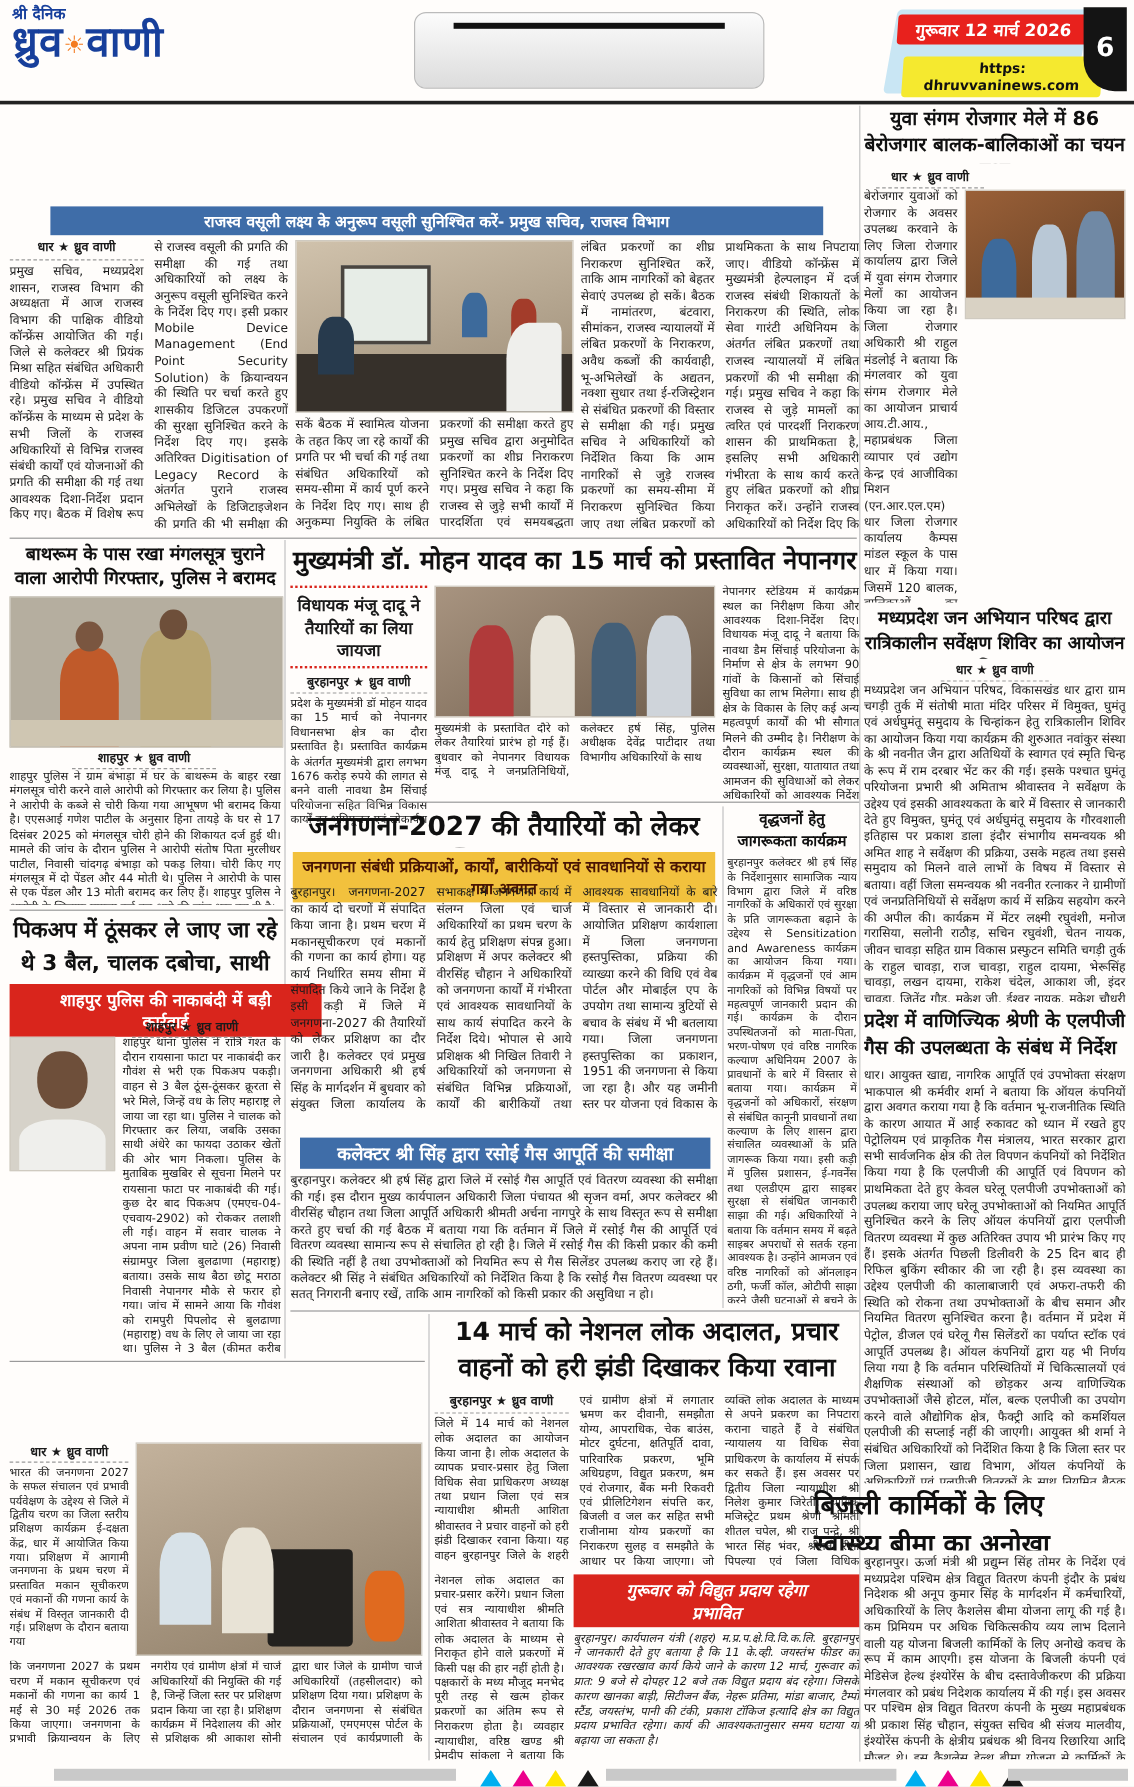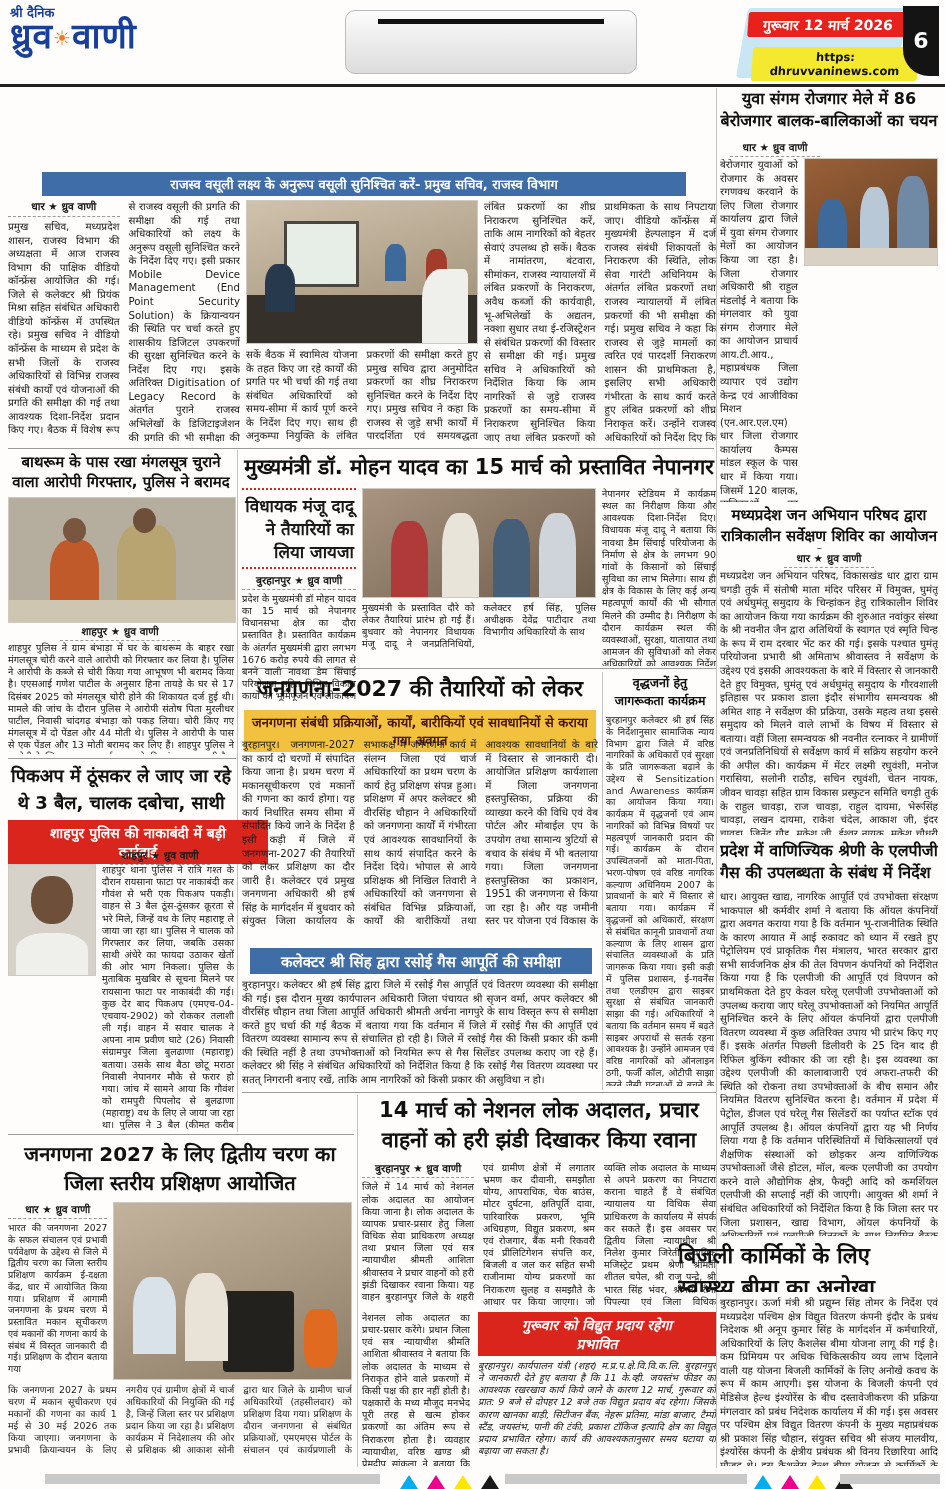--- a/index.html
+++ b/index.html
@@ -13,21 +13,21 @@
   .headline{font-weight:bold;color:#101010;overflow:hidden;}
   .byline{text-align:center;font-weight:bold;font-size:10.5px;border-bottom:1px dashed #999;
           padding-bottom:2px;margin-bottom:3px;}
   .banner-blue{background:#3f6da8;color:#fff;font-weight:bold;text-align:center;
                font-size:13px;padding:3px 6px;overflow:hidden;}
   .banner-red{background:#d9251c;color:#fff;font-weight:bold;text-align:center;
               font-size:14px;padding:3px 23px;overflow:hidden;}
   .banner-yellow{background:#f2c13d;color:#4a1503;font-weight:bold;text-align:center;
                  font-size:13px;padding:3px 6px;overflow:hidden;}
   .kicker-box{border-top:2px dotted #d9251c;border-bottom:2px dotted #d9251c;
-              font-weight:bold;font-size:17px;text-align:right;padding:4px 2px;margin-bottom:4px;}
+              font-weight:bold;font-size:14px;text-align:center;padding:4px 2px;margin-bottom:4px;}
   .vline{position:absolute;width:1px;background:#c2c2c2;}
   .hline{position:absolute;height:1px;background:#9a9a9a;}
   .photo{position:relative;overflow:hidden;border:1px solid #cfcac0;}
   .blob{position:absolute;}
   .tri{display:inline-block;width:0;height:0;border-left:9px solid transparent;
        border-right:9px solid transparent;margin:0 2px;vertical-align:bottom;}
   .reg-bar{position:absolute;height:10px;background:#c9c9c9;top:1474px;}
   .tri-set{position:absolute;top:1470px;}
   .logo-big{font-size:35px;font-weight:bold;color:#173f9b;line-height:1;letter-spacing:1px;}
   .logo-small{font-size:13px;font-weight:bold;color:#173f9b;line-height:1;}
@@ -95,21 +95,21 @@
   <div class="abs headline" style="left:720px;top:88px;width:218px;height:48px;font-size:16px;line-height:1.35;text-align:center;">युवा संगम रोजगार मेले में 86 बेरोजगार बालक-बालिकाओं का चयन हुआ</div>
   <div class="abs byline" style="left:730px;top:140px;width:90px;">धार ★ ध्रुव वाणी</div>
   <div class="abs" style="left:720px;top:158px;width:218px;height:344px;">
     <div class="photo" style="float:right;width:132px;height:106px;margin:0 0 4px 6px;background:linear-gradient(150deg,#9a6038,#5f3c22);">
       <div class="blob" style="left:10%;bottom:0;width:22%;height:62%;background:#3d6a9b;border-radius:40% 40% 0 0;"></div>
       <div class="blob" style="left:42%;bottom:0;width:22%;height:74%;background:#b9c8d6;border-radius:40% 40% 0 0;"></div>
       <div class="blob" style="left:70%;bottom:0;width:24%;height:84%;background:#7089a5;border-radius:40% 40% 0 0;"></div>
       <div class="blob" style="left:0;bottom:0;width:100%;height:16%;background:#d9d2c4;"></div>
     </div>
     <div class="body-text" style="height:344px;">
-      <span>बेरोजगार युवाओं को रोजगार के अवसर रगणक्ध करवाने के लिए जिला रोजगार कार्यालय द्वारा जिले में युवा संगम रोजगार मेलों का</span>
+      <span>बेरोजगार युवाओं को रोजगार के अवसर उपलब्ध करवाने के लिए जिला रोजगार कार्यालय द्वारा जिले में युवा संगम रोजगार मेलों का</span>
       <span> </span>
       <span>आयोजन किया जा रहा है। जिला रोजगार अधिकारी श्री राहुल मंडलोई ने बताया कि मंगलवार को युवा संगम रोजगार मेले का आयोजन प्राचार्य आय.टी.आय., महाप्रबंधक जिला व्यापार एवं उद्योग केन्द्र एवं आजीविका मिशन (एन.आर.एल.एम) धार जिला रोजगार कार्यालय कैम्पस मांडल स्कूल के पास धार में किया गया। जिसमें 120 बालक, बालिकाओं का ऑफलाईन पंजीयन किया गया। रोजगार मेले में औद्योगिक क्षेत्र की विभिन्न प्रतिष्ठित कंपनियों द्वारा साक्षात्कार लिया गया। जिसमें 86 बालक-बालिकाओं का चयन किया गया मेले में प्रतिभा सिंटेक्स कम्पनी पीथमपुर द्वारा 18, युवा शक्ति फाउंडेशन प्रा.लि पीथमपुर द्वारा 9, एल.आय.सी. धार द्वारा 6, गीता ग्लासेस इंडिया लिमिटेड पीथमपुर 9, जील कम्पनी ग्रयन बदनावर द्वारा 22, माईको फायनेश कम्पनी इन्दौर 6, एटीएफसी आदित्य टेक्नो फैब प्राइवेट लिमिटेड पीथमपुर एवं कॉन इंडिया लिमिटेड पीथमपुर द्वारा 8-8 बालक, बालिकाओं का साक्षात्कार लेकर चयन किया गया। इस आयोजन में जिला रोजगार अधिकारी श्री मंडलोई ने रोजगार मेले में उपस्थित बालक-बालिकाओं के चयन होने को शुभ कामनाएँ दी है इस प्रकार इस युवा संगम रोजगार मेले में एक दिवसीय करियर काउंसलिंग का आयोजन भी किया गया। जिसमे चयनित मनोवैज्ञानिक, विषयविशेषज्ञों द्वारा मेले में उपस्थित बालक-बालिकाओं के लिए कैरियर काउंसलिंग संबंधी महत्वपूर्ण जानकारी दी गई। साथ ही स्वरोजगार से संबंधी और रोजगार पोर्टल के संबंध में भी जानकारी दी गई। इस अवसर पर 37 बालक-बालिकाओं की करियर काउंसलिंग की गई। जिला रोजगार अधिकारी श्री मंडलोई ने बालिकाओं को परीक्षा तनाव से मुक्त होकर परीक्षाओं की तैयारी में जुट जाने की सलाह दी है।</span>
     </div>
   </div>
 
   <div class="abs headline" style="left:720px;top:505px;width:218px;height:44px;font-size:15px;line-height:1.4;text-align:center;">मध्यप्रदेश जन अभियान परिषद द्वारा रात्रिकालीन सर्वेक्षण शिविर का आयोजन किया</div>
   <div class="abs byline" style="left:784px;top:551px;width:90px;">धार ★ ध्रुव वाणी</div>
   <div class="abs body-text" style="left:720px;top:569px;width:218px;height:266px;">मध्यप्रदेश जन अभियान परिषद, विकासखंड धार द्वारा ग्राम चगड़ी तुर्क में संतोषी माता मंदिर परिसर में विमुक्त, घुमंतू एवं अर्धघुमंतू समुदाय के चिन्हांकन हेतु रात्रिकालीन शिविर का आयोजन किया गया कार्यक्रम की शुरुआत नवांकुर संस्था के श्री नवनीत जैन द्वारा अतिथियों के स्वागत एवं स्मृति चिन्ह के रूप में राम दरबार भेंट कर की गई। इसके पश्चात घुमंतू परियोजना प्रभारी श्री अमिताभ श्रीवास्तव ने सर्वेक्षण के उद्देश्य एवं इसकी आवश्यकता के बारे में विस्तार से जानकारी देते हुए विमुक्त, घुमंतू एवं अर्धघुमंतू समुदाय के गौरवशाली इतिहास पर प्रकाश डाला इंदौर संभागीय समन्वयक श्री अमित शाह ने सर्वेक्षण की प्रक्रिया, उसके महत्व तथा इससे समुदाय को मिलने वाले लाभों के विषय में विस्तार से बताया। वहीं जिला समन्वयक श्री नवनीत रत्नाकर ने ग्रामीणों एवं जनप्रतिनिधियों से सर्वेक्षण कार्य में सक्रिय सहयोग करने की अपील की। कार्यक्रम में मेंटर लक्ष्मी रघुवंशी, मनोज गरासिया, सलोनी राठौड़, सचिन रघुवंशी, चेतन नायक, जीवन चावड़ा सहित ग्राम विकास प्रस्फुटन समिति चगड़ी तुर्क के राहुल चावड़ा, राज चावड़ा, राहुल दायमा, भेरूसिंह चावड़ा, लखन दायमा, राकेश चंदेल, आकाश जी, इंदर चावड़ा, जितेंद्र गौड़, मुकेश जी, ईश्वर नायक, मुकेश चौधरी सहित अन्य गणमान्य नागरिक उपस्थित रहे। कार्यक्रम का संचालन श्री नवनीत जैन द्वारा किया गया। सर्वेक्षण का कार्य श्री रोहित चावड़ा एवं राहुल चावड़ा द्वारा किया जा रहा है। ग्रामीणों एवं जनप्रतिनिधियों ने सरकार की इस पहल को महत्वपूर्ण बताते हुए इसकी सराहना की। पूरे क्षेत्र में इस कार्यक्रम को लेकर उत्साह एवं सकारात्मक माहौल देखा गया। कार्यक्रम में परिषद की घुमंतू परियोजना के प्रभारी श्री अमिताभ श्रीवास्तव, इंदौर संभाग समन्वयक श्री अमित शाह, धार जिला समन्वयक श्री नवनीत रत्नाकर, नवांकुर संस्था के श्री नवनीत जैन, घुमंतू जनजाति कार्य के प्रांत सह-प्रचारक मिठूलाल चावड़ा सहित अनेक सामाजिक कार्यकर्ता एवं ग्रामीणजन उपस्थित रहे।</div>
 
   <div class="abs headline" style="left:720px;top:840px;width:218px;height:46px;font-size:16px;line-height:1.4;">प्रदेश में वाणिज्यिक श्रेणी के एलपीजी गैस की उपलब्धता के संबंध में निर्देश जारी</div>
@@ -170,21 +170,20 @@
   <div class="abs body-text cols-3" style="left:242px;top:738px;width:356px;height:196px;">बुरहानपुर। जनगणना-2027 का कार्य दो चरणों में संपादित किया जाना है। प्रथम चरण में मकानसूचीकरण एवं मकानों की गणना का कार्य होगा। यह कार्य निर्धारित समय सीमा में संपादित किये जाने के निर्देश है इसी कड़ी में जिले में जनगणना-2027 की तैयारियों को लेकर प्रशिक्षण का दौर जारी है। कलेक्टर एवं प्रमुख जनगणना अधिकारी श्री हर्ष सिंह के मार्गदर्शन में बुधवार को संयुक्त जिला कार्यालय के सभाकक्ष में जनगणना कार्य में संलग्न जिला एवं चार्ज अधिकारियों का प्रथम चरण के कार्य हेतु प्रशिक्षण संपन्न हुआ। प्रशिक्षण में अपर कलेक्टर श्री वीरसिंह चौहान ने अधिकारियों को जनगणना कार्यों में गंभीरता एवं आवश्यक सावधानियों के साथ कार्य संपादित करने के निर्देश दिये। भोपाल से आये प्रशिक्षक श्री निखिल तिवारी ने अधिकारियों को जनगणना से संबंधित विभिन्न प्रक्रियाओं, कार्यों की बारीकियों तथा आवश्यक सावधानियों के बारे में विस्तार से जानकारी दी। आयोजित प्रशिक्षण कार्यशाला में जिला जनगणना हस्तपुस्तिका, प्रक्रिया की व्याख्या करने की विधि एवं वेब पोर्टल और मोबाईल एप के उपयोग तथा सामान्य त्रुटियों से बचाव के संबंध में भी बतलाया गया। जिला जनगणना हस्तपुस्तिका का प्रकाशन, 1951 की जनगणना से किया जा रहा है। और यह जमीनी स्तर पर योजना एवं विकास के संदर्भ में एक महत्वपूर्ण प्रकाशन है। जिला जनगणना हस्तपुस्तिका नगर वार गणना ब्लॉक स्तर के डेटा का स्रोत है प्रशिक्षण में चार्ज अधिकारी, नगर अधिकारी, ग्राम अधिकारी के कार्य दायित्वों के बारे में बताया गया। इस अवसर पर जनगणना कार्य की महत्वता पर प्रकाश डाला गया वहीं प्रशिक्षण ले रहे अधिकारियों की जिज्ञासाओं का समाधान भी किया गया। प्रशिक्षण के दौरान डिप्टी कलेक्टर श्री राजेश पाटीदार, डिप्टी कलेक्टर श्री सृजन श्रीवास्तव सहित जनगणना कार्य में संलग्न अधिकारीगण मौजूद रहे।</div>
 
   <div class="vline" style="left:602px;top:672px;height:418px;"></div>
   <div class="abs headline" style="left:606px;top:674px;width:108px;height:36px;font-size:12.5px;line-height:1.4;text-align:center;">वृद्धजनों हेतु जागरूकता कार्यक्रम आयोजित</div>
   <div class="abs small-text" style="left:606px;top:714px;width:108px;height:372px;font-size:9.2px;">बुरहानपुर कलेक्टर श्री हर्ष सिंह के निर्देशानुसार सामाजिक न्याय विभाग द्वारा जिले में वरिष्ठ नागरिकों के अधिकारों एवं सुरक्षा के प्रति जागरूकता बढ़ाने के उद्देश्य से Sensitization and Awareness कार्यक्रम का आयोजन किया गया। कार्यक्रम में वृद्धजनों एवं आम नागरिकों को विभिन्न विषयों पर महत्वपूर्ण जानकारी प्रदान की गई। कार्यक्रम के दौरान उपस्थितजनों को माता-पिता, भरण-पोषण एवं वरिष्ठ नागरिक कल्याण अधिनियम 2007 के प्रावधानों के बारे में विस्तार से बताया गया। कार्यक्रम में वृद्धजनों को अधिकारों, संरक्षण से संबंधित कानूनी प्रावधानों तथा कल्याण के लिए शासन द्वारा संचालित व्यवस्थाओं के प्रति जागरूक किया गया। इसी कड़ी में पुलिस प्रशासन, ई-गवर्नेंस तथा एलडीएम द्वारा साइबर सुरक्षा से संबंधित जानकारी साझा की गई। अधिकारियों ने बताया कि वर्तमान समय में बढ़ते साइबर अपराधों से सतर्क रहना आवश्यक है। उन्होंने आमजन एवं वरिष्ठ नागरिकों को ऑनलाइन ठगी, फर्जी कॉल, ओटीपी साझा करने जैसी घटनाओं से बचने के उपायों के बारे में जागरूक किया।</div>
 
   <div class="abs banner-blue" style="left:250px;top:948px;width:330px;font-size:15px;">कलेक्टर श्री सिंह द्वारा रसोई गैस आपूर्ति की समीक्षा</div>
   <div class="abs body-text" style="left:242px;top:978px;width:356px;height:110px;">बुरहानपुर। कलेक्टर श्री हर्ष सिंह द्वारा जिले में रसोई गैस आपूर्ति एवं वितरण व्यवस्था की समीक्षा की गई। इस दौरान मुख्य कार्यपालन अधिकारी जिला पंचायत श्री सृजन वर्मा, अपर कलेक्टर श्री वीरसिंह चौहान तथा जिला आपूर्ति अधिकारी श्रीमती अर्चना नागपुरे के साथ विस्तृत रूप से समीक्षा करते हुए चर्चा की गई बैठक में बताया गया कि वर्तमान में जिले में रसोई गैस की आपूर्ति एवं वितरण व्यवस्था सामान्य रूप से संचालित हो रही है। जिले में रसोई गैस की किसी प्रकार की कमी की स्थिति नहीं है तथा उपभोक्ताओं को नियमित रूप से गैस सिलेंडर उपलब्ध कराए जा रहे हैं। कलेक्टर श्री सिंह ने संबंधित अधिकारियों को निर्देशित किया है कि रसोई गैस वितरण व्यवस्था पर सतत् निगरानी बनाए रखें, ताकि आम नागरिकों को किसी प्रकार की असुविधा न हो।</div>
   <div class="hline" style="left:242px;top:1092px;width:474px;"></div>
 
-  <div class="abs headline" style="left:8px;top:1140px;width:344px;height:58px;font-size:20px;line-height:1.45;text-align:center;">जनगणना 2027 के लिए द्वितीय चरण का जिला स्तरीय प्रशिक्षण आयोजित</div>
   <div class="abs" style="left:8px;top:1202px;width:344px;height:178px;display:flex;gap:6px;">
     <div style="width:100px;">
       <div class="byline">धार ★ ध्रुव वाणी</div>
       <div class="small-text" style="height:156px;font-size:9.2px;">भारत की जनगणना 2027 के सफल संचालन एवं प्रभावी पर्यवेक्षण के उद्देश्य से जिले में द्वितीय चरण का जिला स्तरीय प्रशिक्षण कार्यक्रम ई-दक्षता केंद्र, धार में आयोजित किया गया। प्रशिक्षण में आगामी जनगणना के प्रथम चरण में प्रस्तावित मकान सूचीकरण एवं मकानों की गणना कार्य के संबंध में विस्तृत जानकारी दी गई। प्रशिक्षण के दौरान बताया गया</div>
     </div>
     <div class="photo" style="width:238px;height:176px;background:linear-gradient(160deg,#c3b29c,#8d7c66);">
       <div class="blob" style="left:46%;bottom:4%;width:30%;height:46%;background:#23211e;border-radius:4px;"></div>
       <div class="blob" style="left:8%;bottom:14%;width:18%;height:44%;background:#d8e2e8;border-radius:40% 40% 0 0;"></div>
       <div class="blob" style="left:30%;bottom:10%;width:18%;height:50%;background:#e8e3d6;border-radius:40% 40% 0 0;"></div>
       <div class="blob" style="left:80%;bottom:6%;width:14%;height:34%;background:#e06a1f;border-radius:30%;"></div>

